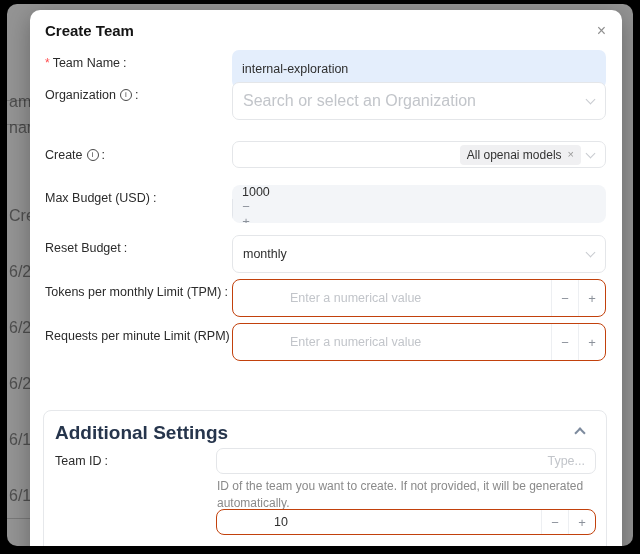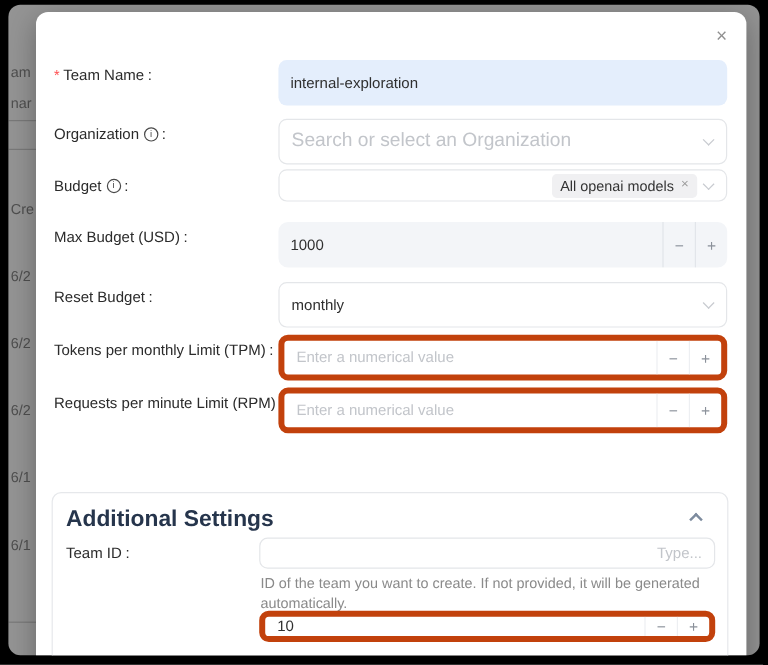--- a/index.html
+++ b/index.html
@@ -3,21 +3,21 @@
 <meta charset="utf-8">
 <style>
   * { margin:0; padding:0; box-sizing:border-box; }
   html,body { width:640px; height:554px; }
   body { background:#000; position:relative; font-family:"Liberation Sans", sans-serif; overflow:hidden; }
 
   .screen { position:absolute; left:7px; top:4px; width:626px; height:542px;
             background:#949494; border-radius:10px; overflow:hidden; }
 
   
-  .fragment { position:absolute; left:2px; font-size:12px; color:#4f4f4f; white-space:nowrap; }
+  .fragment { position:absolute; left:2px; font-size:16px; color:#4f4f4f; white-space:nowrap;margin-top:40px; }
   .backdrop-line { position:absolute; left:0; width:23px; height:1px; background:rgba(0,0,0,.18); }
 
   .modal { position:absolute; left:23px; top:6px; width:592px; height:566px;
            background:#fff; border-radius:10px; box-shadow:0 6px 24px rgba(0,0,0,.3); }
 
   .modal-title { position:absolute; left:15px; top:12px; font-size:15px; font-weight:700; color:#141414; }
   .close-btn { position:absolute; top:13px; right:16px; font-size:16px; line-height:1; color:#8f8f8f; cursor:pointer; }
 
   .row { position:absolute; left:0; right:0; height:26px; }
   .label { position:absolute; left:15px; top:0; height:26px; display:flex; align-items:center;
@@ -39,23 +39,23 @@
   .select .value { font-size:12.5px; color:#2f2f2f; }
   .chevron-down { position:absolute; right:11px; top:50%; width:7px; height:7px;
            border-right:1.5px solid #c8cbd0; border-bottom:1.5px solid #c8cbd0;
            transform:translateY(-72%) rotate(45deg); }
   .select.tags { padding-left:4px;justify-content:flex-end; }
   .tag { background:#f0f0f2; border-radius:4px; padding:3px 7px; font-size:12px; color:#333;
            display:inline-flex; align-items:center; gap:6px; }
   .tag-close { color:#9a9a9a; font-size:11px; line-height:1; cursor:pointer; }
 
   .stepper { display:flex; align-items:stretch; width:100%; height:100%; border-radius:8px; overflow:hidden; }
-  .stepper.gray { background:#f3f5f8; }
+  .stepper.gray { background:#f3f5f8;flex-direction:column; }
   .stepper.gray .step-btn { border-left:1px solid #e2e5ea; }
-  .stepper.bordered { background:#fff; border:5px solid #c2410c; }
+  .stepper.bordered { background:#fff; border:1px solid #c2410c;padding-left:47px; }
   .stepper.bordered .step-btn { border-left:1px solid #edeff2; }
   .stepper input { flex:1; min-width:0; border:none; background:transparent; padding:0 10px;
            font-size:12.5px; color:#2f2f2f; font-family:inherit; outline:none; }
   input::placeholder { color:#c2c5ca; opacity:1; }
   .step-btn { width:27px; display:flex; align-items:center; justify-content:center;
            font-size:13px; color:#8b919a; cursor:pointer; background:transparent; }
 
   .settings-box { position:absolute; left:13px; top:400px; width:564px; height:170px;
            background:#fff; border:1px solid #e6e8eb; border-radius:8px; }
   .settings-title { position:absolute; left:11px; top:11px; font-size:19px; font-weight:700; color:#26354c; }
@@ -80,50 +80,51 @@
   <span class="fragment" style="top:163px">Cre</span>
   <span class="fragment" style="top:219px">6/2</span>
   <span class="fragment" style="top:275px">6/2</span>
   <span class="fragment" style="top:331px">6/2</span>
   <span class="fragment" style="top:387px">6/1</span>
   <span class="fragment" style="top:443px">6/1</span>
   <div class="backdrop-line" style="top:514px"></div>
 
   <div class="modal">
 
+    <div class="modal-title">Create Team</div>
     <span class="close-btn">×</span>
 
     <div class="row" style="top:40px">
       <div class="label">
         <span class="req">*</span>
         <span>Team Name</span>
         <span class="colon">:</span>
       </div>
       <div class="control">
         <input class="input-filled" type="text" value="internal-exploration" style="">
       </div>
     </div>
 
-    <div class="row" style="top:89px">
+    <div class="row" style="top:72px">
       <div class="label">
         <span>Organization</span>
         <span class="info-icon">i</span>
         <span class="colon">:</span>
       </div>
       <div class="control">
         <div class="select">
           <span class="placeholder">Search or select an Organization</span>
           <span class="chevron-down"></span>
         </div>
       </div>
     </div>
 
     <div class="row" style="top:131px; height:27px">
       <div class="label" style="height:27px">
-        <span>Budget</span>
+        <span>Create</span>
         <span class="info-icon">i</span>
         <span class="colon">:</span>
       </div>
       <div class="control" style="height:27px">
         <div class="select tags">
           <span class="tag">
             <span>All openai models</span>
             <span class="tag-close">×</span>
           </span>
           <span class="chevron-down"></span>

